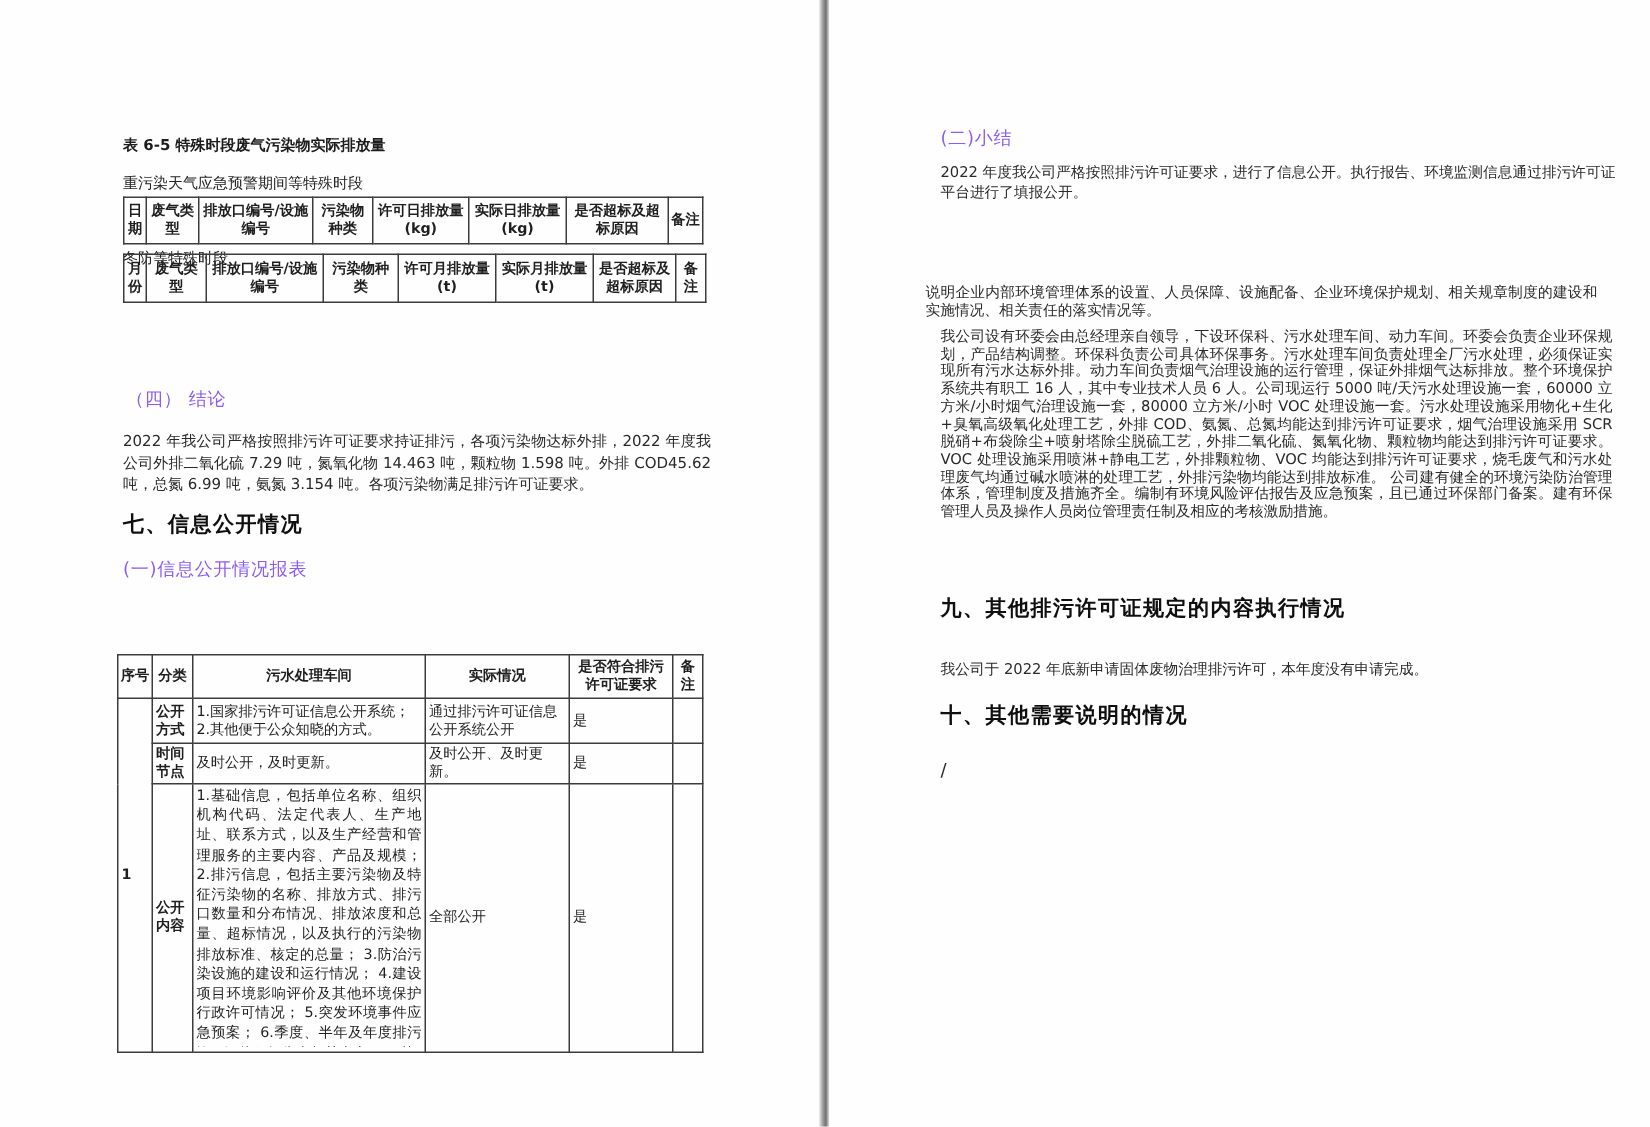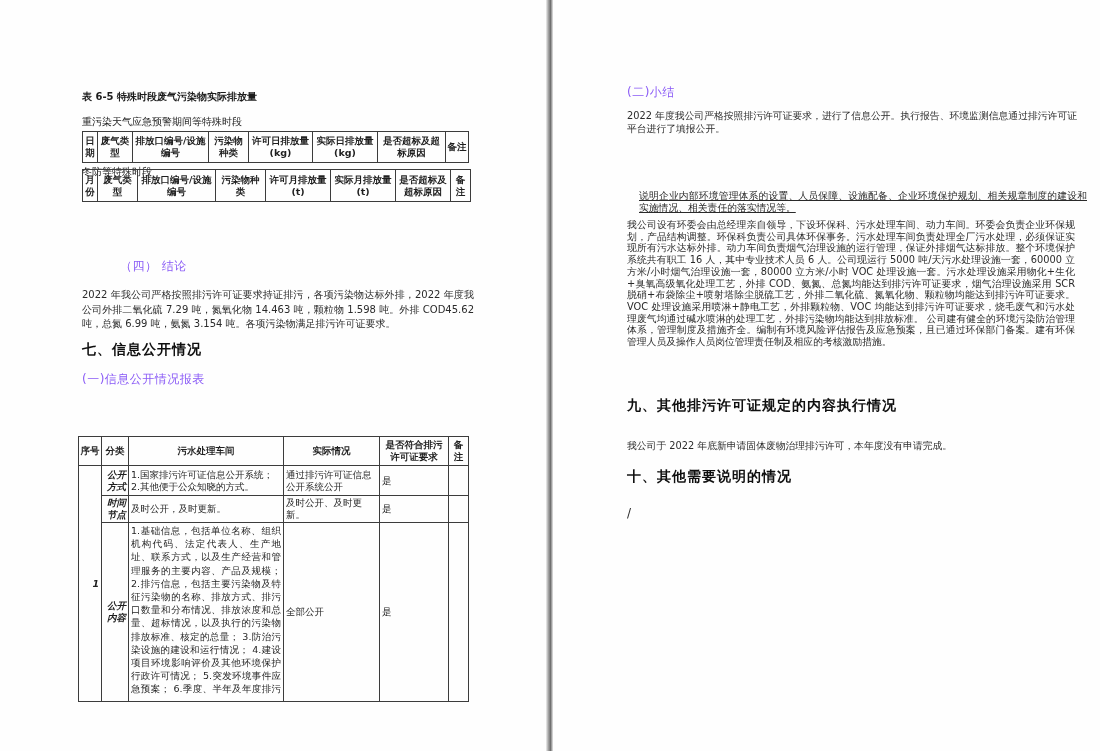--- a/index.html
+++ b/index.html
@@ -18,21 +18,21 @@
   .small-label{font-size:10px;color:#222;}
   .h-big{font-size:14px;font-weight:bold;color:#0f0f0f;letter-spacing:1px;}
   .h-sub{font-size:12px;color:#8b5cf6;letter-spacing:0.5px;}
   .body-text{font-size:10px;color:#2a2a2a;text-align:justify;}
   table{border-collapse:collapse;table-layout:fixed;}
   td,th{border:1px solid #3c3c3c;font-size:9.5px;color:#1f1f1f;
     padding:1px 2px;overflow:hidden;vertical-align:middle;}
   th{font-weight:bold;text-align:center;line-height:12px;padding:2px 1px;}
   .cell-left{text-align:left;line-height:12px;}
   .cell-top{vertical-align:top;}
-  .cat{font-weight:bold;text-align:right;line-height:12px;font-style:italic;}
+  .cat{font-weight:bold;text-align:left;line-height:12px;}
   .longcell{height:174px;line-height:13.2px;text-align:justify;overflow:hidden;}
   .nowrap{white-space:nowrap;}
 </style>
 </head>
 <body>
 
 <div class="page" id="page-left">
 
   <div class="abs caption" style="left:82px;top:90px;">表 6-5 特殊时段废气污染物实际排放量</div>
 
@@ -83,21 +83,21 @@
       <th>排放口编号/设施编号</th>
       <th>污染物种类</th>
       <th>许可月排放量(t)</th>
       <th>实际月排放量(t)</th>
       <th>是否超标及超标原因</th>
       <th>备注</th>
     </tr>
   </tbody>
     </table>
 
-  <div class="abs h-sub" style="left:84px;top:258px;margin-left:36px;">（四） 结论</div>
+  <div class="abs h-sub" style="left:84px;top:258px;">（四） 结论</div>
 
   <div class="abs body-text" style="left:82px;top:288px;width:392px;line-height:14.6px;">2022 年我公司严格按照排污许可证要求持证排污，各项污染物达标外排，2022 年度我公司外排二氧化硫 7.29 吨，氮氧化物 14.463 吨，颗粒物 1.598 吨。外排 COD45.62 吨，总氮 6.99 吨，氨氮 3.154 吨。各项污染物满足排污许可证要求。</div>
 
   <div class="abs h-big" style="left:82px;top:341px;">七、信息公开情况</div>
 
   <div class="abs h-sub" style="left:82px;top:371px;">(一)信息公开情况报表</div>
 
 
   <table class="abs" style="left:78px;top:436px;width:390px;padding-left:12px;">
     <colgroup>
@@ -148,21 +148,21 @@
 <div id="divider"></div>
 
 <div class="page" id="page-right">
 
 
   <div class="abs h-sub" style="left:74px;top:84px;">(二)小结</div>
 
   <div class="abs body-text" style="left:74px;top:110px;width:450px;line-height:12.5px;font-size:9.8px;">2022 年度我公司严格按照排污许可证要求，进行了信息公开。执行报告、环境监测信息通过排污许可证平台进行了填报公开。</div>
 
 
-  <div class="abs body-text" style="left:86px;top:190px;width:448px;line-height:11.7px;font-size:9.8px;text-decoration:underline;">说明企业内部环境管理体系的设置、人员保障、设施配备、企业环境保护规划、相关规章制度的建设和实施情况、相关责任的落实情况等。</div>
+  <div class="abs body-text" style="left:64px;top:190px;width:448px;line-height:11.7px;font-size:9.8px;">说明企业内部环境管理体系的设置、人员保障、设施配备、企业环境保护规划、相关规章制度的建设和实施情况、相关责任的落实情况等。</div>
 
   <div class="abs body-text" style="left:74px;top:219px;width:448px;line-height:11.7px;font-size:9.8px;max-height:150px;overflow:hidden;">我公司设有环委会由总经理亲自领导，下设环保科、污水处理车间、动力车间。环委会负责企业环保规划，产品结构调整。环保科负责公司具体环保事务。污水处理车间负责处理全厂污水处理，必须保证实现所有污水达标外排。动力车间负责烟气治理设施的运行管理，保证外排烟气达标排放。整个环境保护系统共有职工 16 人，其中专业技术人员 6 人。公司现运行 5000 吨/天污水处理设施一套，60000 立方米/小时烟气治理设施一套，80000 立方米/小时 VOC 处理设施一套。污水处理设施采用物化+生化+臭氧高级氧化处理工艺，外排 COD、氨氮、总氮均能达到排污许可证要求，烟气治理设施采用 SCR 脱硝+布袋除尘+喷射塔除尘脱硫工艺，外排二氧化硫、氮氧化物、颗粒物均能达到排污许可证要求。VOC 处理设施采用喷淋+静电工艺，外排颗粒物、VOC 均能达到排污许可证要求，烧毛废气和污水处理废气均通过碱水喷淋的处理工艺，外排污染物均能达到排放标准。 公司建有健全的环境污染防治管理体系，管理制度及措施齐全。编制有环境风险评估报告及应急预案，且已通过环保部门备案。建有环保管理人员及操作人员岗位管理责任制及相应的考核激励措施。</div>
 
   <div class="abs h-big" style="left:74px;top:397px;">九、其他排污许可证规定的内容执行情况</div>
 
   <div class="abs body-text" style="left:74px;top:440px;width:450px;font-size:9.8px;">我公司于 2022 年底新申请固体废物治理排污许可，本年度没有申请完成。</div>
 
   <div class="abs h-big" style="left:74px;top:468px;">十、其他需要说明的情况</div>
 
   <div class="abs body-text" style="left:74px;top:506px;font-size:12px;">/</div>

